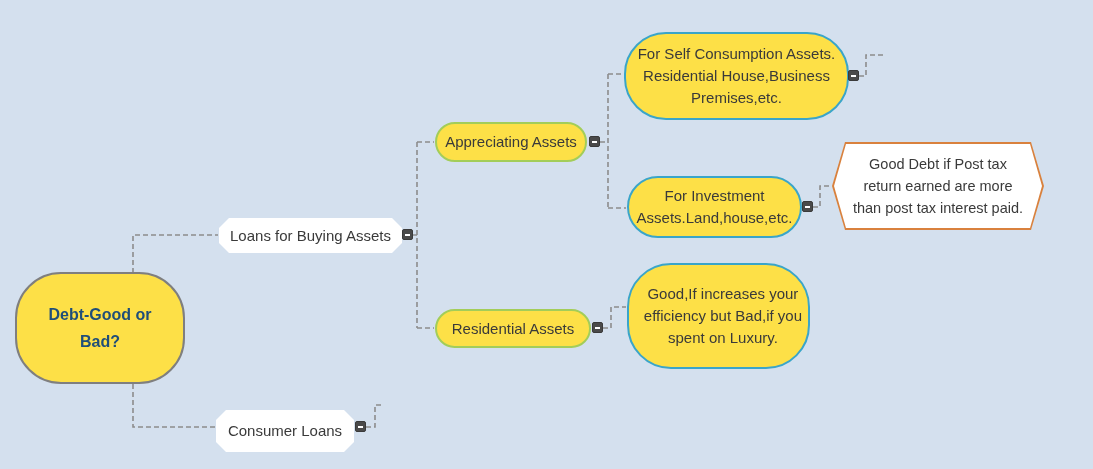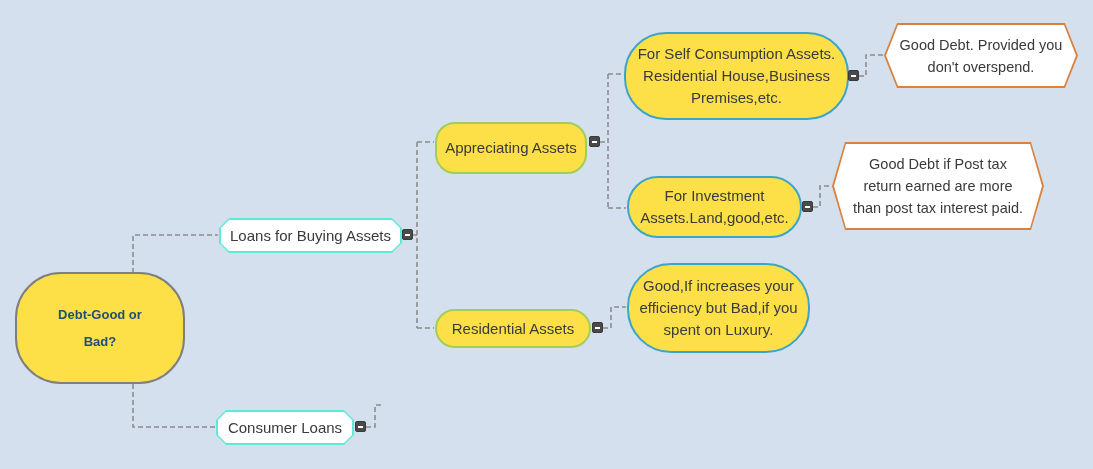--- a/index.html
+++ b/index.html
@@ -38,34 +38,34 @@
     z-index: 2;
     white-space: pre-line;
     padding: 0 6px;
   }
 
   
   .node.root {
     border: 2px solid #7f7f7f;
     border-radius: 46px;
     font-weight: bold;
-    font-size: 13px;
+    font-size: 16px;
     line-height: 27px;
     color: #1f4e79;
   }
 
   
   .node.green { border: 2px solid #a3cd59; }
 
   
   .node.blue { border: 2px solid #3aa5c9; }
 
   
   .node.oct {
-    background: #5eead4;
+    background: #ffffff;
     clip-path: polygon(10px 0, calc(100% - 10px) 0, 100% 10px, 100% calc(100% - 10px),
                        calc(100% - 10px) 100%, 10px 100%, 0 calc(100% - 10px), 0 10px);
   }
   .node.oct::before {
     content: "";
     position: absolute;
     inset: 2px;
     background: #ffffff;
     clip-path: polygon(8px 0, calc(100% - 8px) 0, 100% 8px, 100% calc(100% - 8px),
                        calc(100% - 8px) 100%, 8px 100%, 0 calc(100% - 8px), 0 8px);
@@ -138,59 +138,55 @@
   <div class="node root" style="left:15px; top:272px; width:170px; height:112px;">
     <span class="label">Debt-Good or
 Bad?</span>
   </div>
 
   <div class="node oct" style="left:219px; top:218px; width:183px; height:35px;">
     <span class="label">Loans for Buying Assets</span>
   </div>
   <div class="marker" style="left:402px; top:229px;"></div>
 
-  <div class="node oct" style="left:216px; top:410px; width:138px; height:35px;">
+  <div class="node oct" style="left:216px; top:410px; width:138px; height:42px;">
     <span class="label">Consumer Loans</span>
   </div>
   <div class="marker" style="left:355px; top:421px;"></div>
 
-  <div class="node green" style="left:435px; top:122px; width:152px; height:52px; border-radius:20px;">
+  <div class="node green" style="left:435px; top:122px; width:152px; height:40px; border-radius:20px;">
     <span class="label">Appreciating Assets</span>
   </div>
   <div class="marker" style="left:589px; top:136px;"></div>
 
   <div class="node green" style="left:435px; top:309px; width:156px; height:39px; border-radius:20px;">
     <span class="label">Residential Assets</span>
   </div>
   <div class="marker" style="left:592px; top:322px;"></div>
 
 
   <div class="node blue" style="left:624px; top:32px; width:225px; height:88px; border-radius:42px;">
     <span class="label">For Self Consumption Assets.
 Residential House,Business
 Premises,etc.</span>
   </div>
   <div class="marker" style="left:848px; top:70px;"></div>
 
   <div class="node blue" style="left:627px; top:176px; width:175px; height:62px; border-radius:31px;">
     <span class="label">For Investment
-Assets.Land,good,etc.</span>
+Assets.Land,house,etc.</span>
   </div>
   <div class="marker" style="left:802px; top:201px;"></div>
 
-  <div class="node blue" style="left:627px; top:263px; width:183px; height:90px; border-radius:44px;">
+  <div class="node blue" style="left:627px; top:263px; width:183px; height:106px; border-radius:44px;justify-content:flex-end;">
     <span class="label">Good,If increases your
 efficiency but Bad,if you
 spent on Luxury.</span>
   </div>
 
-  <div class="node hex" style="left:884px; top:23px; width:194px; height:65px;">
-    <span class="label">Good Debt. Provided you
-don't overspend.</span>
-  </div>
 
   <div class="node hex" style="left:832px; top:142px; width:212px; height:88px;text-align:center;">
     <span class="label">Good Debt if Post tax
 return earned are more
 than post tax interest paid.</span>
   </div>
 
 </div>
 
 </body></html>

